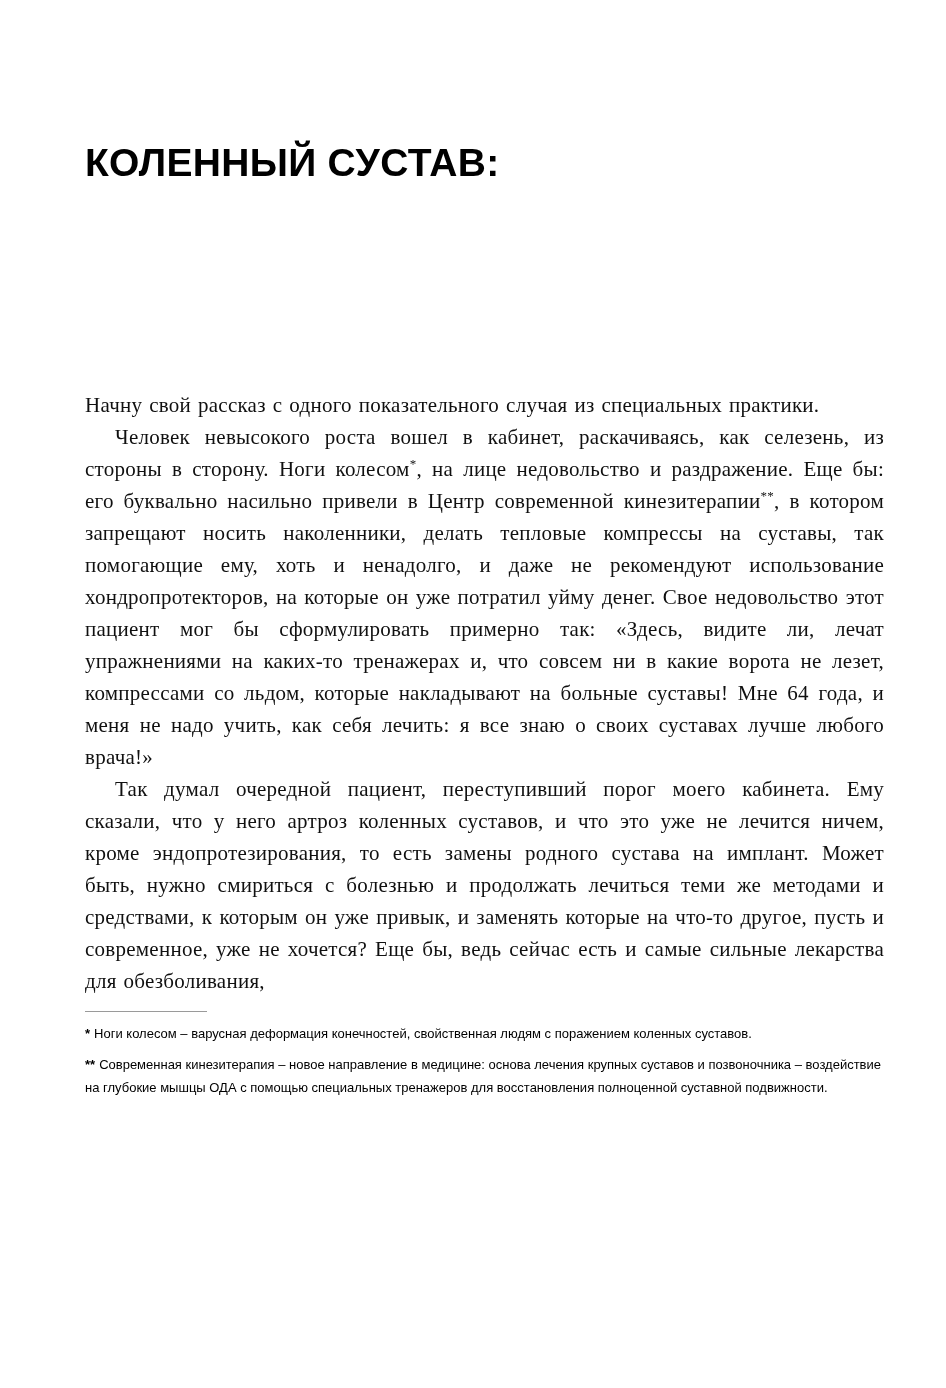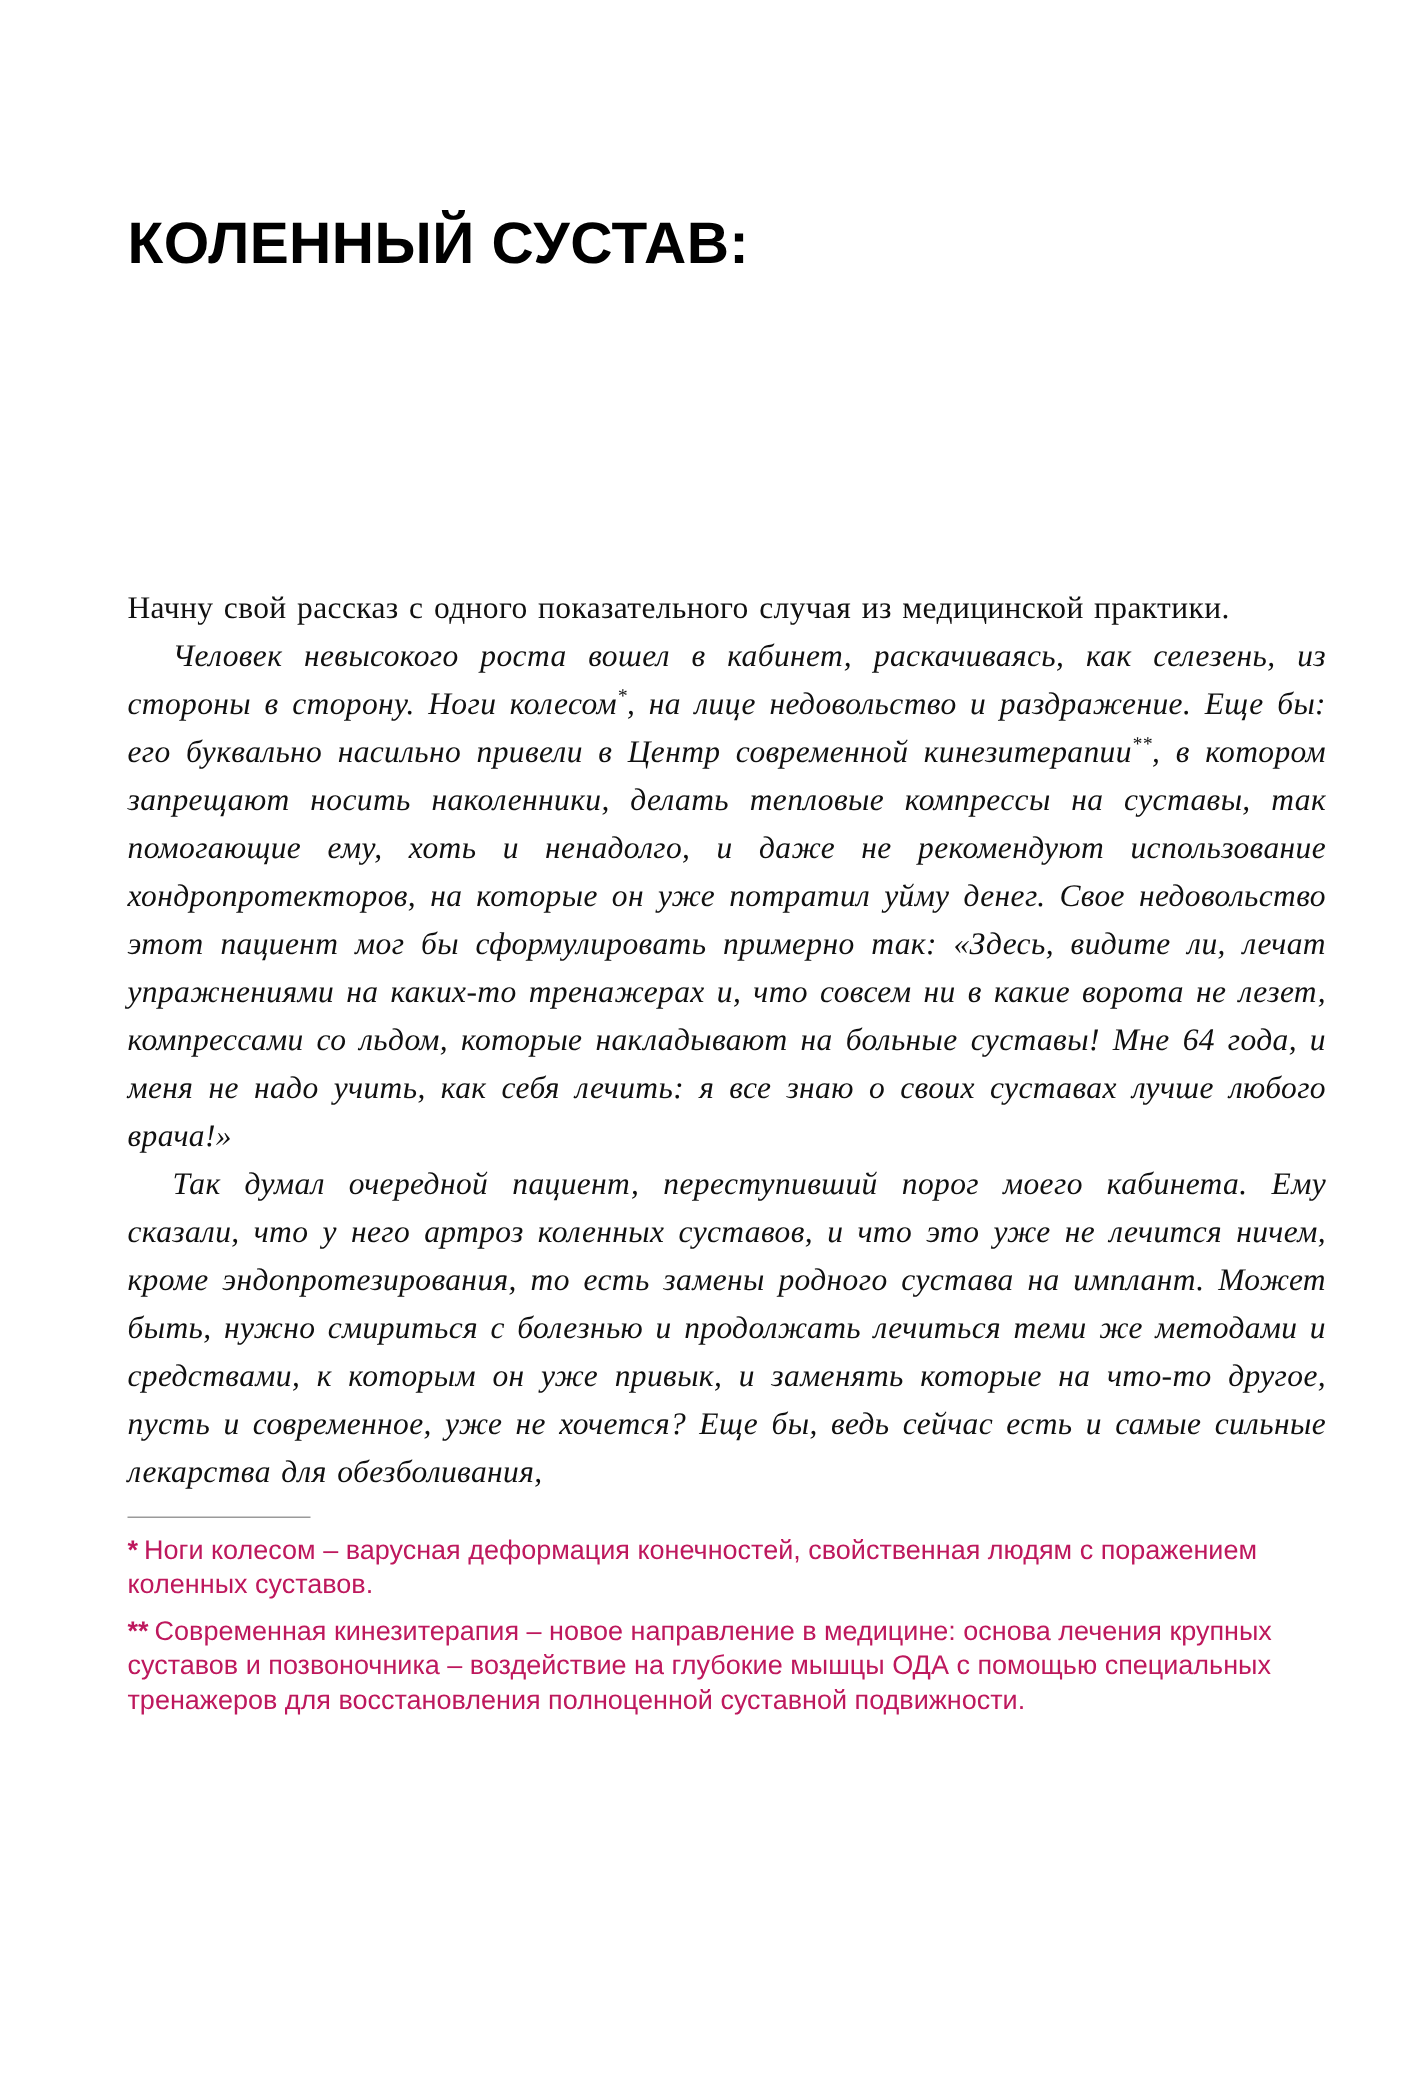--- a/index.html
+++ b/index.html
@@ -32,32 +32,32 @@
   .body-text {
     font-family: "Liberation Serif", "DejaVu Serif", serif;
     font-size: 21px;
     line-height: 32px;
     text-align: justify;
     letter-spacing: 0.25px;
     word-spacing: 1.5px;
     color: #101010;
   }
   .para { margin: 0; }
-  .para.indent { text-indent: 30px; font-style: italic; }
+  .para.indent { text-indent: 30px; }
   .para sup {
     font-size: 13px;
     line-height: 0;
     vertical-align: super;
   }
   .footnotes {
     margin-top: 14px;
     font-family: "Liberation Sans", "DejaVu Sans", sans-serif;
-    font-size: 18px;
+    font-size: 13px;
     line-height: 23px;
-    color: #be185d;
+    color: #000000;
   }
   .footnote-separator {
     border: none;
     border-top: 1.5px solid #9a9a9a;
     width: 122px;
     margin: 0 0 10px 0;
   }
   .footnote {
     margin: 0 0 8px 0;
     text-align: left;
@@ -70,21 +70,21 @@
 </head>
 <body>
 
 <div class="page">
 
   <h1 class="title">
     <span class="line">КОЛЕННЫЙ СУСТАВ:</span>
   </h1>
 
   <div class="body-text">
-    <p class="para">Начну свой рассказ с одного показательного случая из медицинской практики.</p>
+    <p class="para">Начну свой рассказ с одного показательного случая из специальных практики.</p>
     <p class="para indent">Человек невысокого роста вошел в кабинет, раскачиваясь, как селезень, из стороны в сторону. Ноги колесом<sup>*</sup>, на лице недовольство и раздражение. Еще бы: его буквально насильно привели в Центр современной кинезитерапии<sup>**</sup>, в котором запрещают носить наколенники, делать тепловые компрессы на суставы, так помогающие ему, хоть и ненадолго, и даже не рекомендуют использование хондропротекторов, на которые он уже потратил уйму денег. Свое недовольство этот пациент мог бы сформулировать примерно так: «Здесь, видите ли, лечат упражнениями на каких-то тренажерах и, что совсем ни в какие ворота не лезет, компрессами со льдом, которые накладывают на больные суставы! Мне 64 года, и меня не надо учить, как себя лечить: я все знаю о своих суставах лучше любого врача!»</p>
     <p class="para indent">Так думал очередной пациент, переступивший порог моего кабинета. Ему сказали, что у него артроз коленных суставов, и что это уже не лечится ничем, кроме эндопротезирования, то есть замены родного сустава на имплант. Может быть, нужно смириться с болезнью и продолжать лечиться теми же методами и средствами, к которым он уже привык, и заменять которые на что-то другое, пусть и современное, уже не хочется? Еще бы, ведь сейчас есть и самые сильные лекарства для обезболивания,</p>
   </div>
 
   <div class="footnotes">
     <hr class="footnote-separator">
     <p class="footnote">
       <span class="marker">*</span><span>Ноги колесом – варусная деформация конечностей, свойственная людям с поражением коленных суставов.</span>
     </p>
     <p class="footnote">

